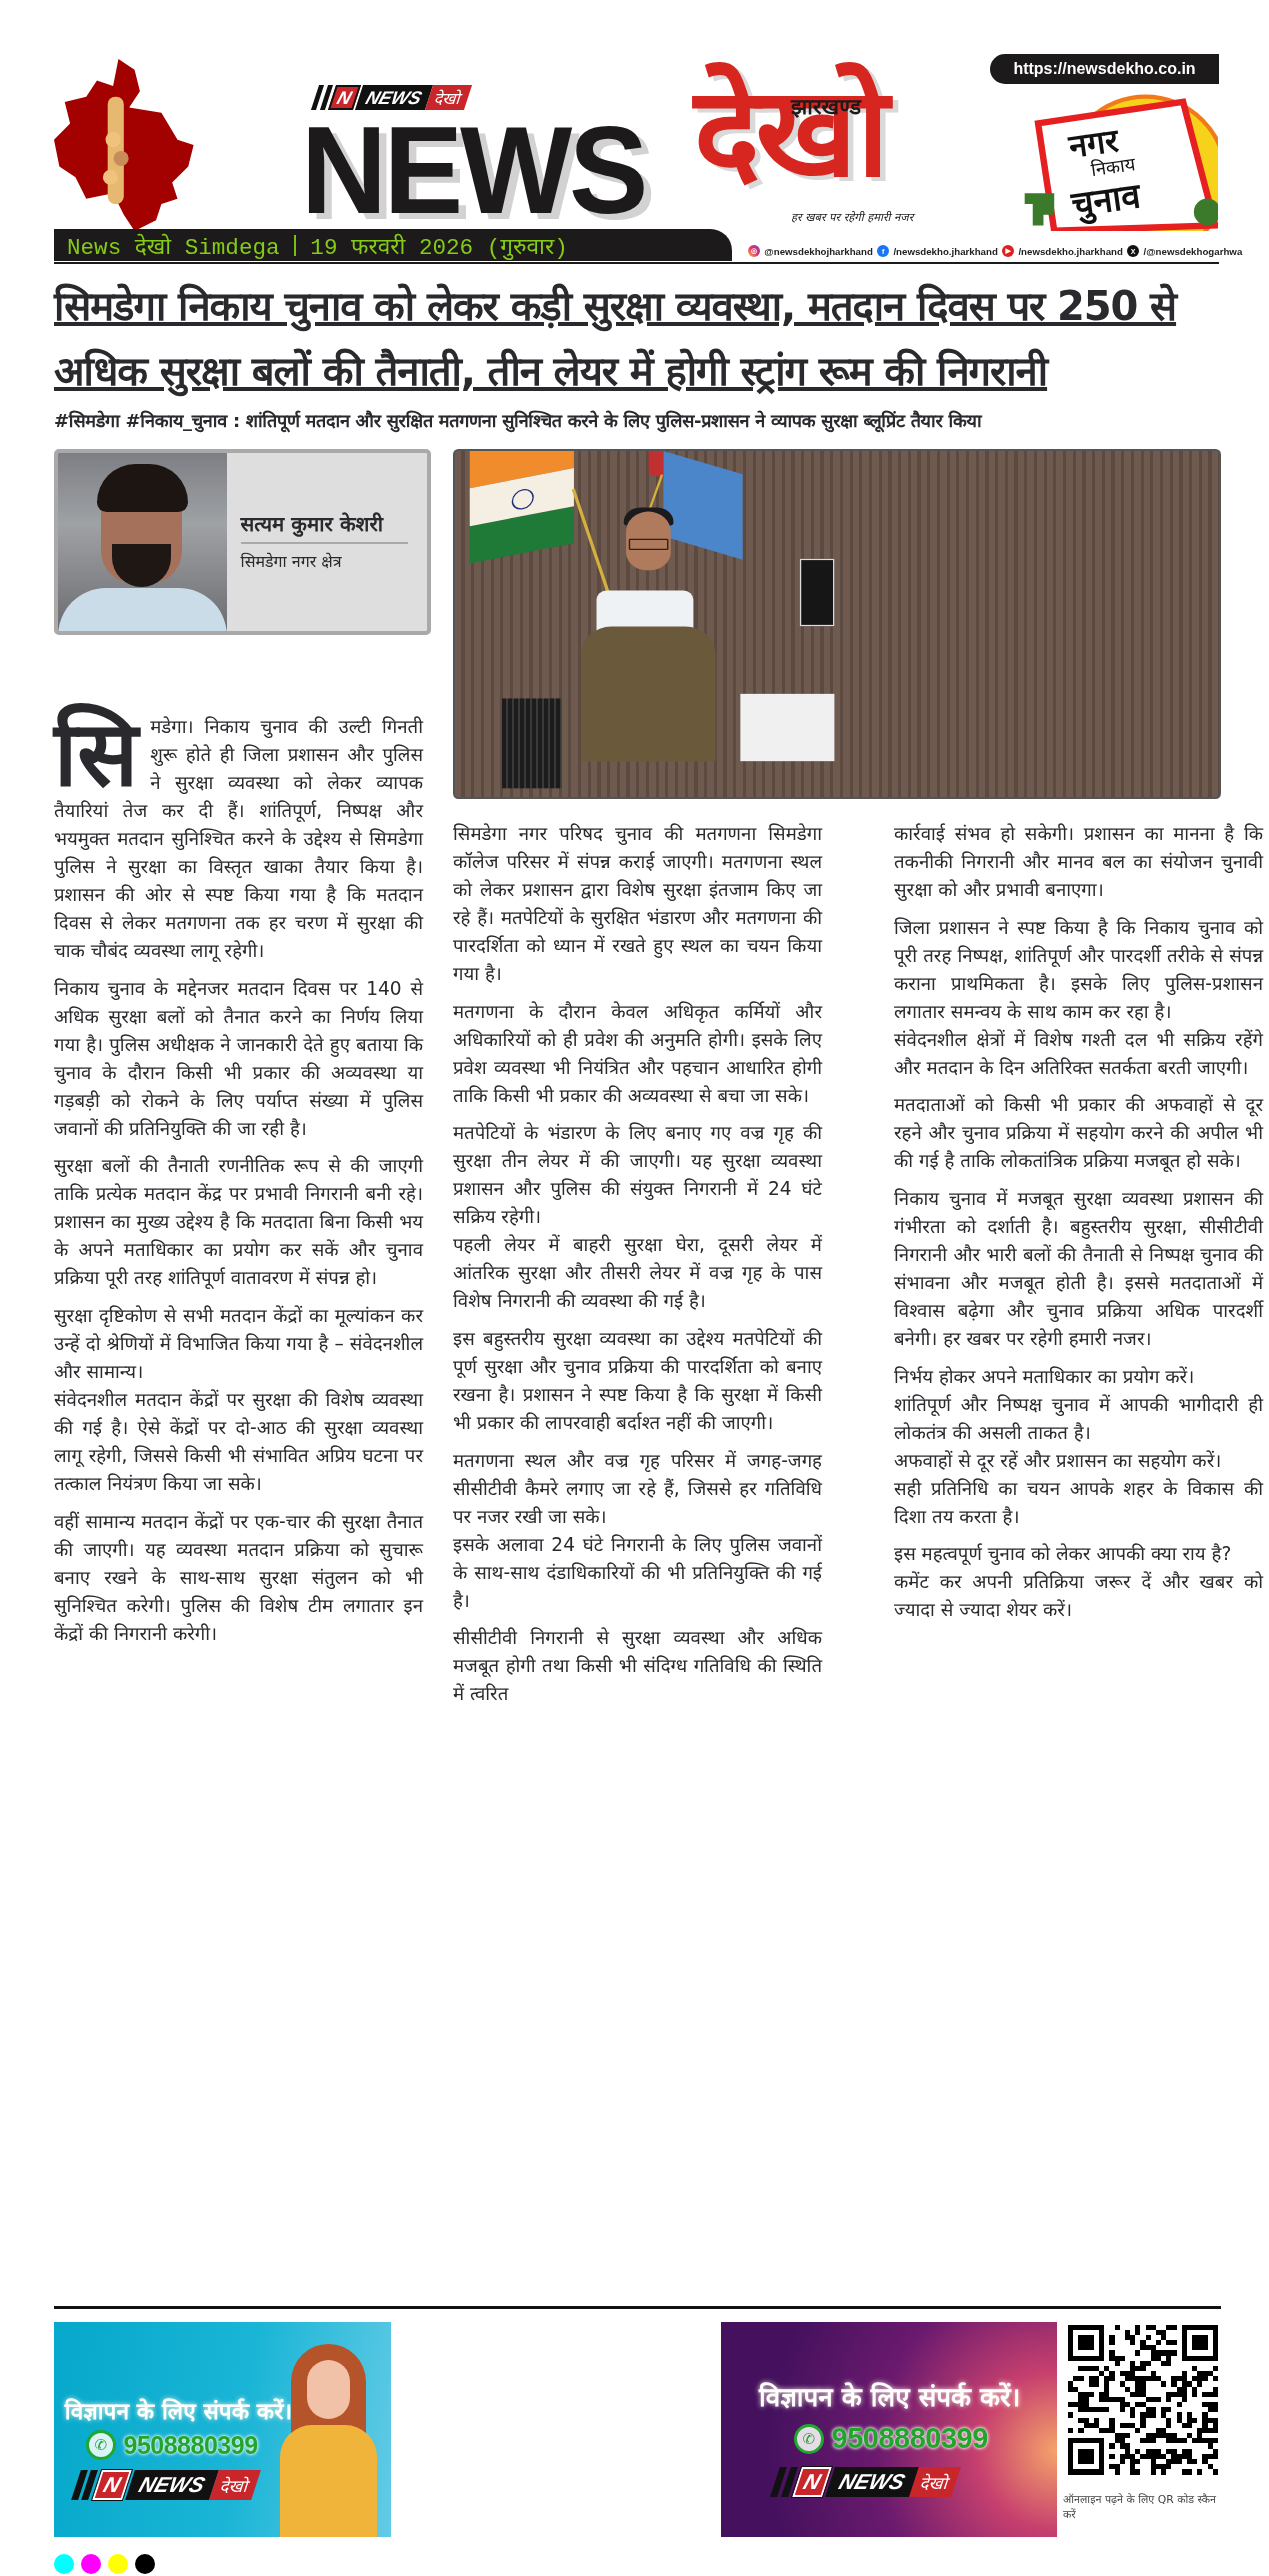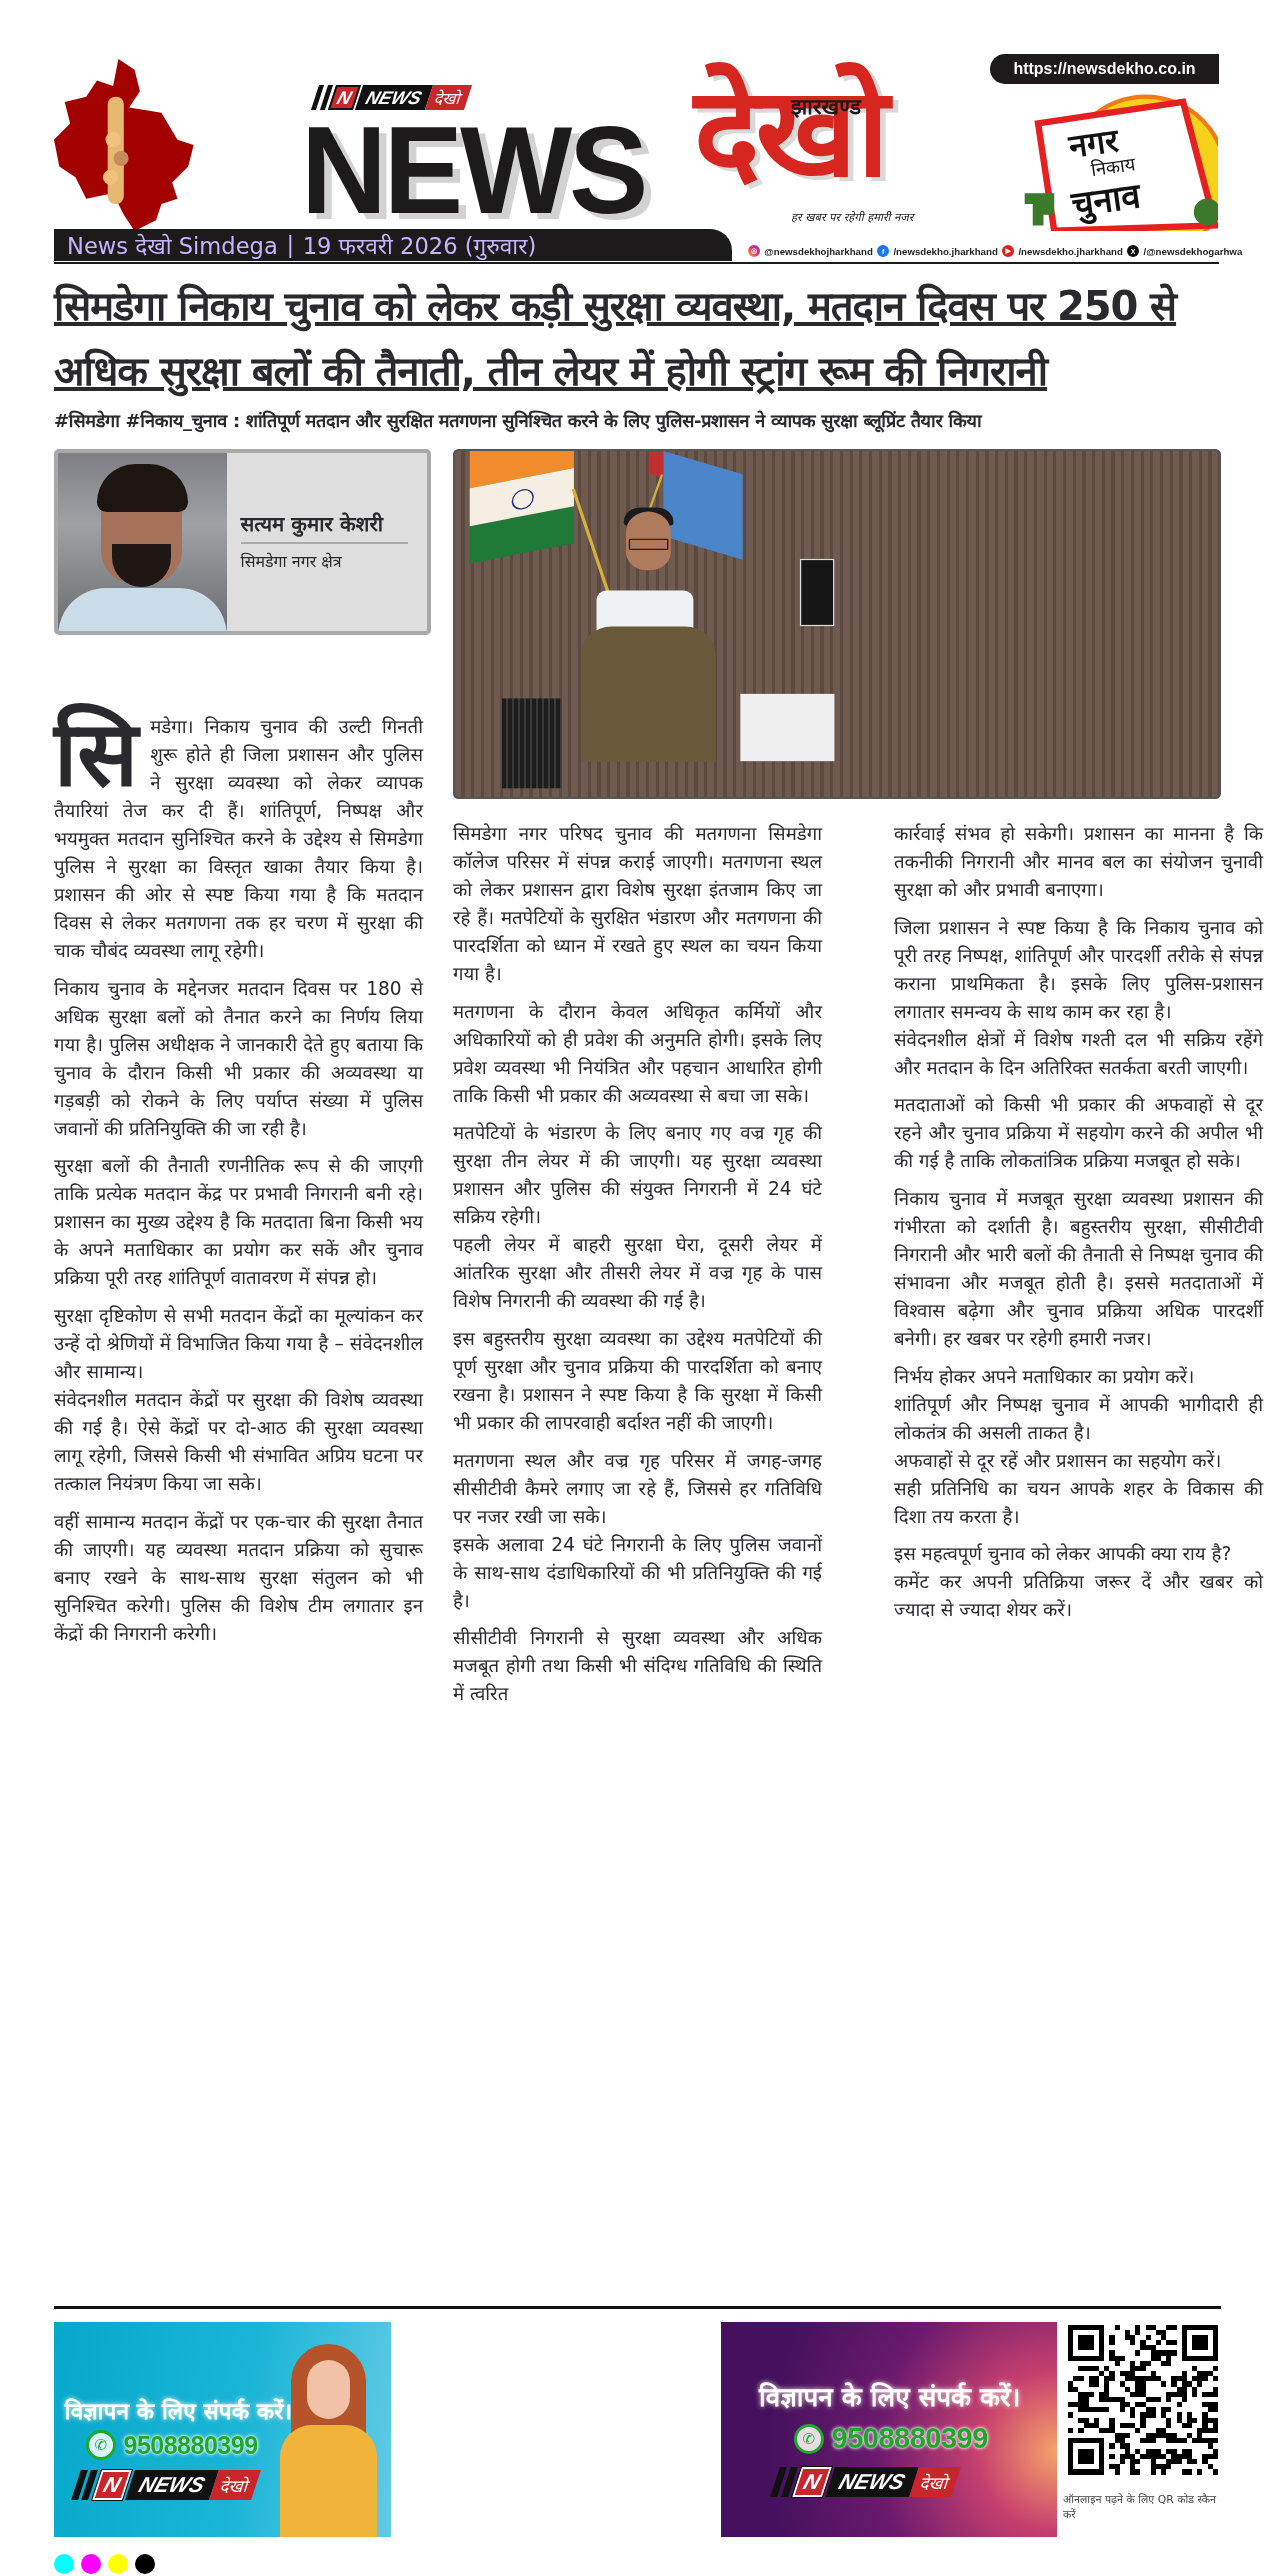--- a/index.html
+++ b/index.html
@@ -16,21 +16,21 @@
   .small-logo .dekho-box { height: 25px; background: #c8262b; color: #fff; font-size: 16px; padding: 0 6.5px; transform: skewX(-18deg); display:flex; align-items:center; }
 
   .big-news { position: absolute; left: 301px; top: 110px; font-family: "Liberation Sans", sans-serif; font-weight: bold; font-size: 119px; line-height: 1; color: #1d1a1b; letter-spacing: -3.2px; transform: scaleY(1.05); text-shadow: 7.5px 5.4px 0 #d2d2d2; }
   .big-dekho { position: absolute; left: 694px; top: 70px; font-family: "DejaVu Sans", sans-serif; font-weight: bold; font-size: 124px; line-height: 1; color: #d7261f; letter-spacing: -4.3px; text-shadow: 5.4px 4.3px 0 #d9d9d9; }
   .jharkhand-label { position: absolute; left: 791px; top: 91px; font-size: 21.5px; font-weight: bold; color: #1d1a1b; }
   .tagline { position: absolute; left: 791px; top: 209px; font-size: 11.3px; font-style: italic; color: #222; }
 
   .url-pill { position: absolute; left: 990px; top: 54px; width: 229px; height: 30px; background: #1d1a1b; border-radius: 16px 0 0 16px; color: #fff; font-family: "Liberation Sans", sans-serif; font-weight: bold; font-size: 16px; display:flex; align-items:center; justify-content:center; }
   .election-logo { position: absolute; left: 1022px; top: 91px; width: 196px; height: 140px; }
 
-  .date-band { position: absolute; left: 54px; top: 229px; width: 678px; height: 32px; background: #1d1a1b; border-radius: 0 21.5px 0 0; color: #c4b5fd; font-size: 22.6px; display:flex; align-items:center; padding-left: 13px; }
+  .date-band { position: absolute; left: 54px; top: 229px; width: 678px; height: 32px; background: #1d1a1b; border-radius: 0 21.5px 0 0; color: #84cc16; font-size: 22.6px; display:flex; align-items:center; padding-left: 13px; font-family: Liberation Mono, monospace; }
   .date-band .sep { margin: 0 8.6px; }
   .social-row { position: absolute; left: 748px; top: 245px; display:flex; align-items:center; gap: 4.3px; font-family: "Liberation Sans", sans-serif; font-size: 9.7px; font-weight: bold; color: #222; }
   .social-row .ico { width: 12px; height: 12px; border-radius: 50%; display:inline-flex; align-items:center; justify-content:center; color:#fff; font-size: 7px; font-weight: bold; }
   .ico.ig { background: linear-gradient(45deg,#f9c23c,#e1306c,#833ab4); }
   .ico.fb { background: #1877f2; }
   .ico.yt { background: #e02020; }
   .ico.x  { background: #111; }
   .rule-top { position: absolute; left: 54px; top: 262px; width: 1165px; height: 1.6px; background: #1d1a1b; }
 
   
@@ -198,21 +198,21 @@
     <div class="lp-head"></div>
     <div class="lp-glasses"></div>
     <div class="lp-monitor"></div>
     <div class="lp-desk"></div>
   </div>
 </div>
 
 <article class="article">
   <div class="col col1">
     <p><span class="dropcap">सि</span><span>मडेगा। निकाय चुनाव की उल्टी गिनती शुरू होते ही जिला प्रशासन और पुलिस ने सुरक्षा व्यवस्था को लेकर व्यापक तैयारियां तेज कर दी हैं। शांतिपूर्ण, निष्पक्ष और भयमुक्त मतदान सुनिश्चित करने के उद्देश्य से सिमडेगा पुलिस ने सुरक्षा का विस्तृत खाका तैयार किया है। प्रशासन की ओर से स्पष्ट किया गया है कि मतदान दिवस से लेकर मतगणना तक हर चरण में सुरक्षा की चाक चौबंद व्यवस्था लागू रहेगी।</span></p>
-    <p>निकाय चुनाव के मद्देनजर मतदान दिवस पर 180 से अधिक सुरक्षा बलों को तैनात करने का निर्णय लिया गया है। पुलिस अधीक्षक ने जानकारी देते हुए बताया कि चुनाव के दौरान किसी भी प्रकार की अव्यवस्था या गड़बड़ी को रोकने के लिए पर्याप्त संख्या में पुलिस जवानों की प्रतिनियुक्ति की जा रही है।</p>
+    <p>निकाय चुनाव के मद्देनजर मतदान दिवस पर 140 से अधिक सुरक्षा बलों को तैनात करने का निर्णय लिया गया है। पुलिस अधीक्षक ने जानकारी देते हुए बताया कि चुनाव के दौरान किसी भी प्रकार की अव्यवस्था या गड़बड़ी को रोकने के लिए पर्याप्त संख्या में पुलिस जवानों की प्रतिनियुक्ति की जा रही है।</p>
     <p>सुरक्षा बलों की तैनाती रणनीतिक रूप से की जाएगी ताकि प्रत्येक मतदान केंद्र पर प्रभावी निगरानी बनी रहे। प्रशासन का मुख्य उद्देश्य है कि मतदाता बिना किसी भय के अपने मताधिकार का प्रयोग कर सकें और चुनाव प्रक्रिया पूरी तरह शांतिपूर्ण वातावरण में संपन्न हो।</p>
     <p class="tight">सुरक्षा दृष्टिकोण से सभी मतदान केंद्रों का मूल्यांकन कर उन्हें दो श्रेणियों में विभाजित किया गया है – संवेदनशील और सामान्य।</p>
     <p>संवेदनशील मतदान केंद्रों पर सुरक्षा की विशेष व्यवस्था की गई है। ऐसे केंद्रों पर दो-आठ की सुरक्षा व्यवस्था लागू रहेगी, जिससे किसी भी संभावित अप्रिय घटना पर तत्काल नियंत्रण किया जा सके।</p>
     <p>वहीं सामान्य मतदान केंद्रों पर एक-चार की सुरक्षा तैनात की जाएगी। यह व्यवस्था मतदान प्रक्रिया को सुचारू बनाए रखने के साथ-साथ सुरक्षा संतुलन को भी सुनिश्चित करेगी। पुलिस की विशेष टीम लगातार इन केंद्रों की निगरानी करेगी।</p>
   </div>
   <div class="col col2">
     <p>सिमडेगा नगर परिषद चुनाव की मतगणना सिमडेगा कॉलेज परिसर में संपन्न कराई जाएगी। मतगणना स्थल को लेकर प्रशासन द्वारा विशेष सुरक्षा इंतजाम किए जा रहे हैं। मतपेटियों के सुरक्षित भंडारण और मतगणना की पारदर्शिता को ध्यान में रखते हुए स्थल का चयन किया गया है।</p>
     <p>मतगणना के दौरान केवल अधिकृत कर्मियों और अधिकारियों को ही प्रवेश की अनुमति होगी। इसके लिए प्रवेश व्यवस्था भी नियंत्रित और पहचान आधारित होगी ताकि किसी भी प्रकार की अव्यवस्था से बचा जा सके।</p>
     <p class="tight">मतपेटियों के भंडारण के लिए बनाए गए वज्र गृह की सुरक्षा तीन लेयर में की जाएगी। यह सुरक्षा व्यवस्था प्रशासन और पुलिस की संयुक्त निगरानी में 24 घंटे सक्रिय रहेगी।</p>
     <p>पहली लेयर में बाहरी सुरक्षा घेरा, दूसरी लेयर में आंतरिक सुरक्षा और तीसरी लेयर में वज्र गृह के पास विशेष निगरानी की व्यवस्था की गई है।</p>

